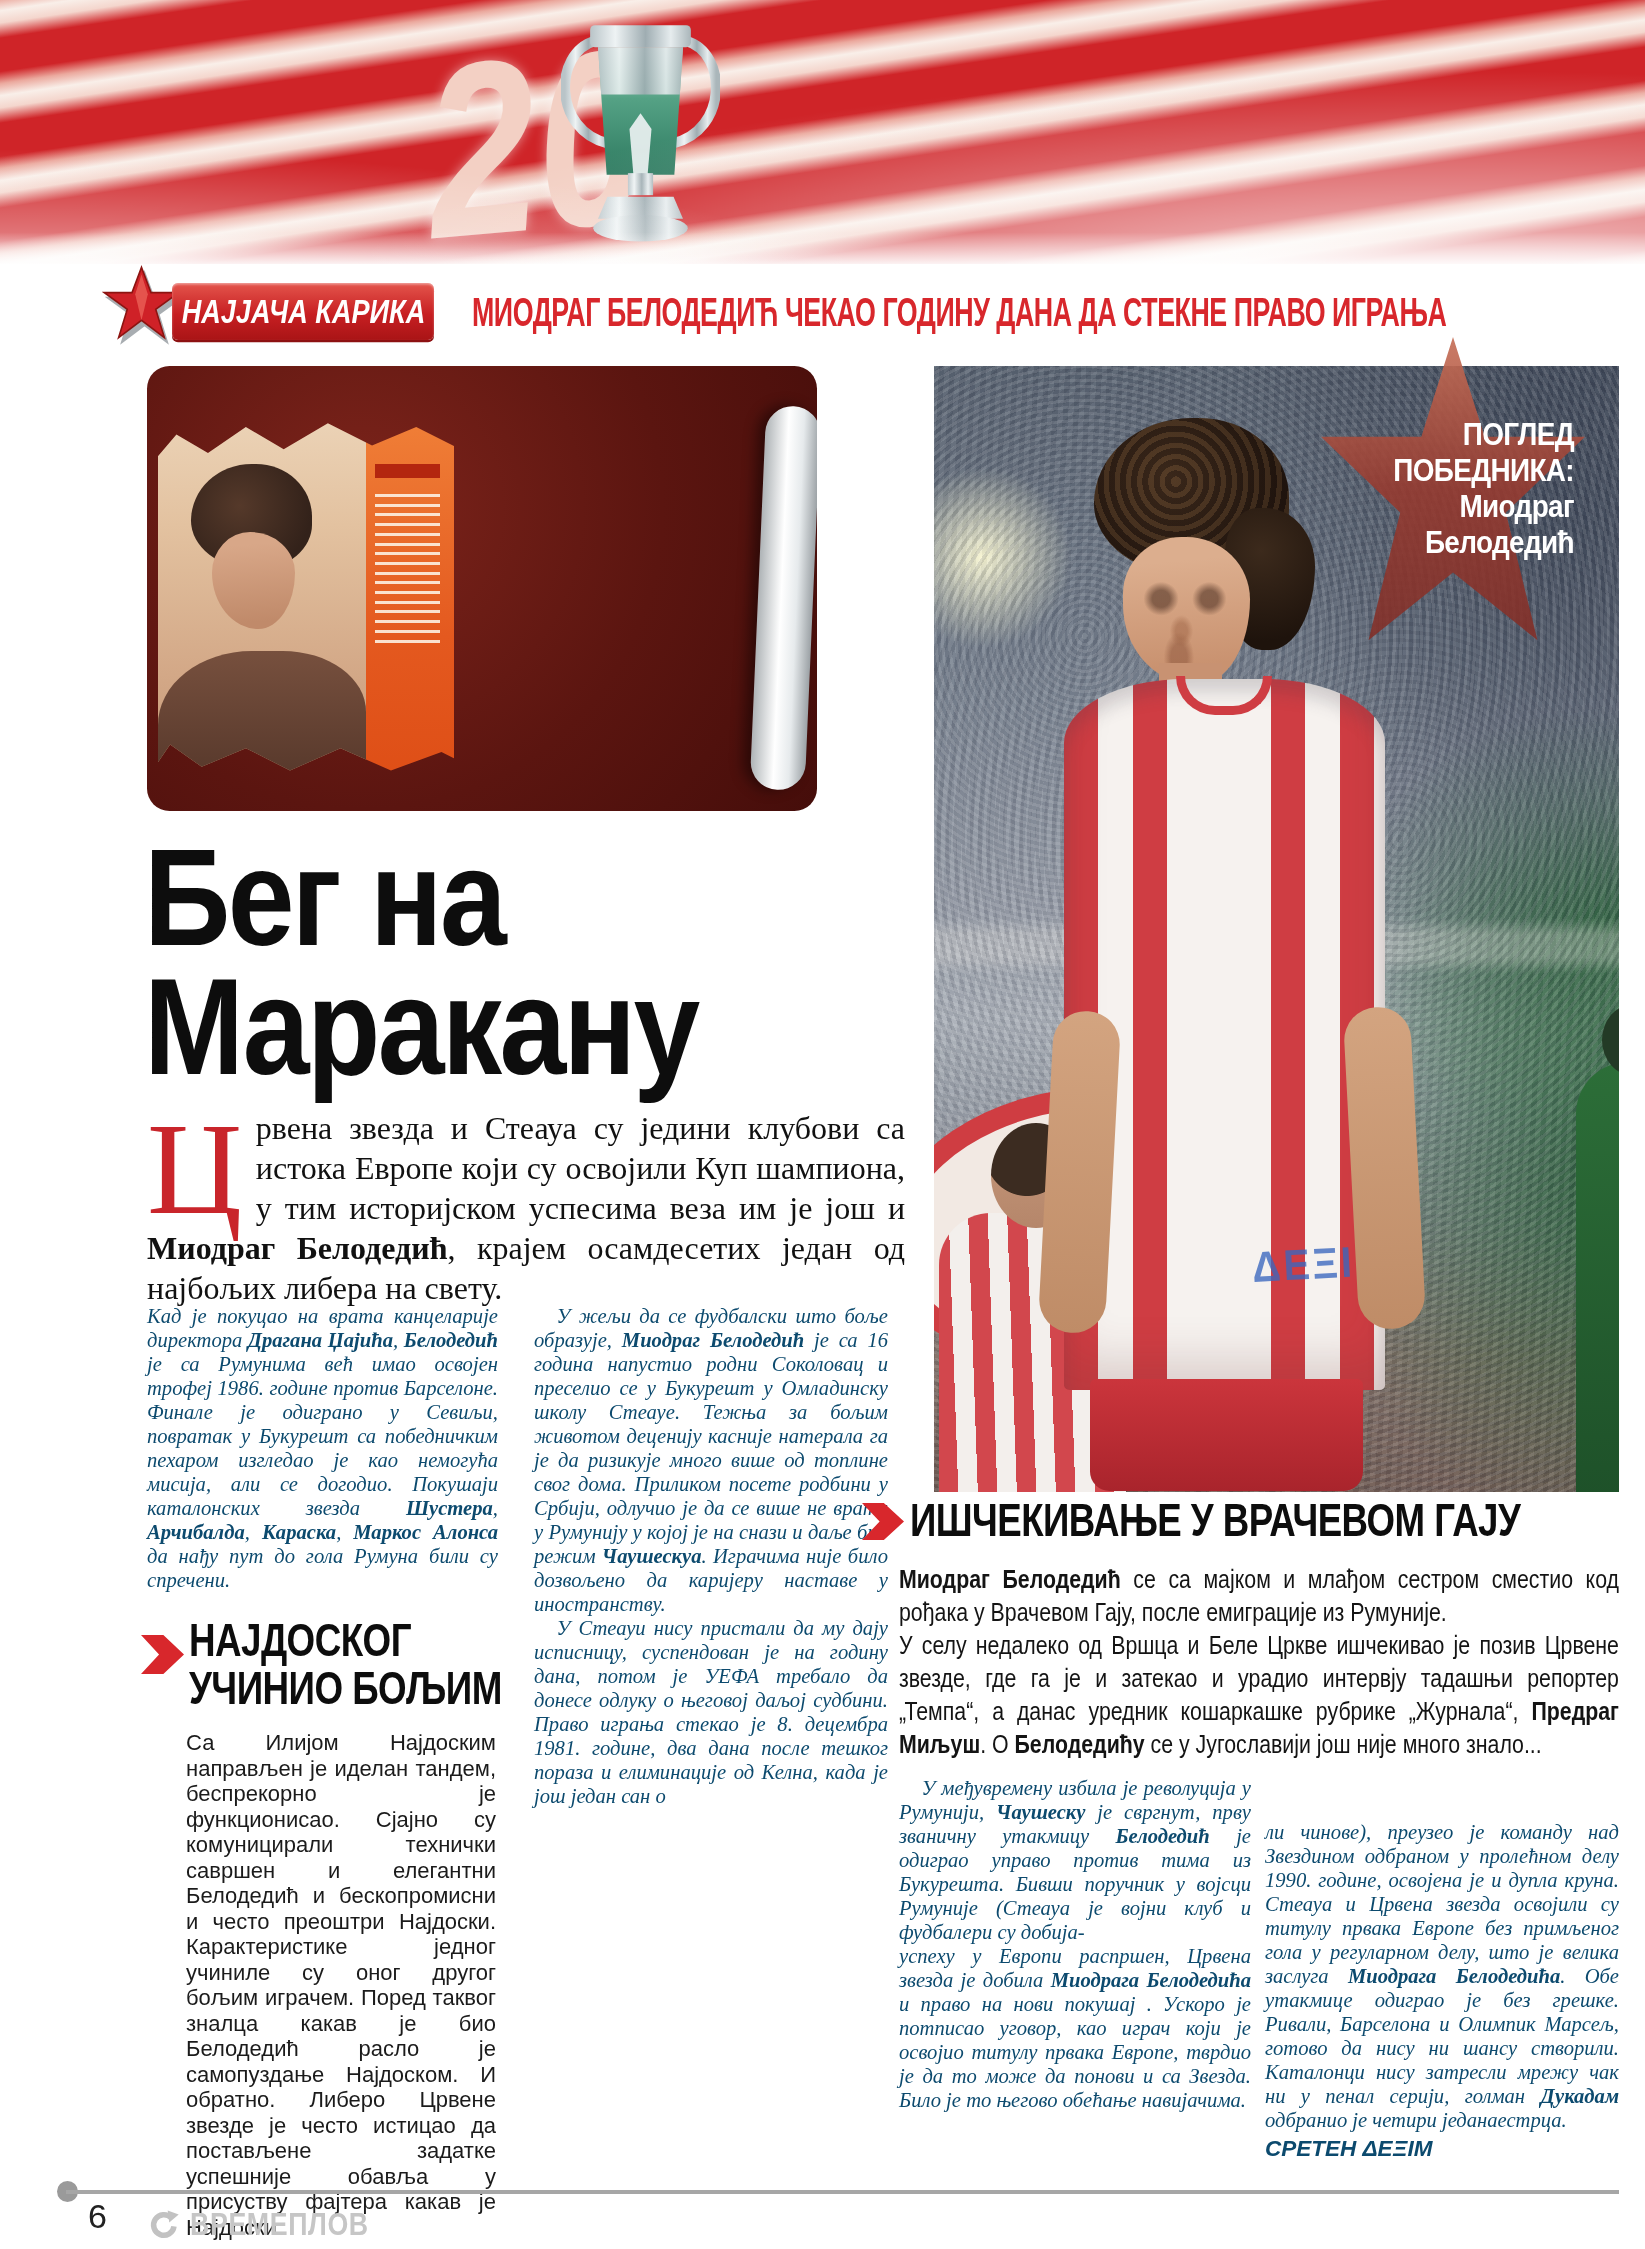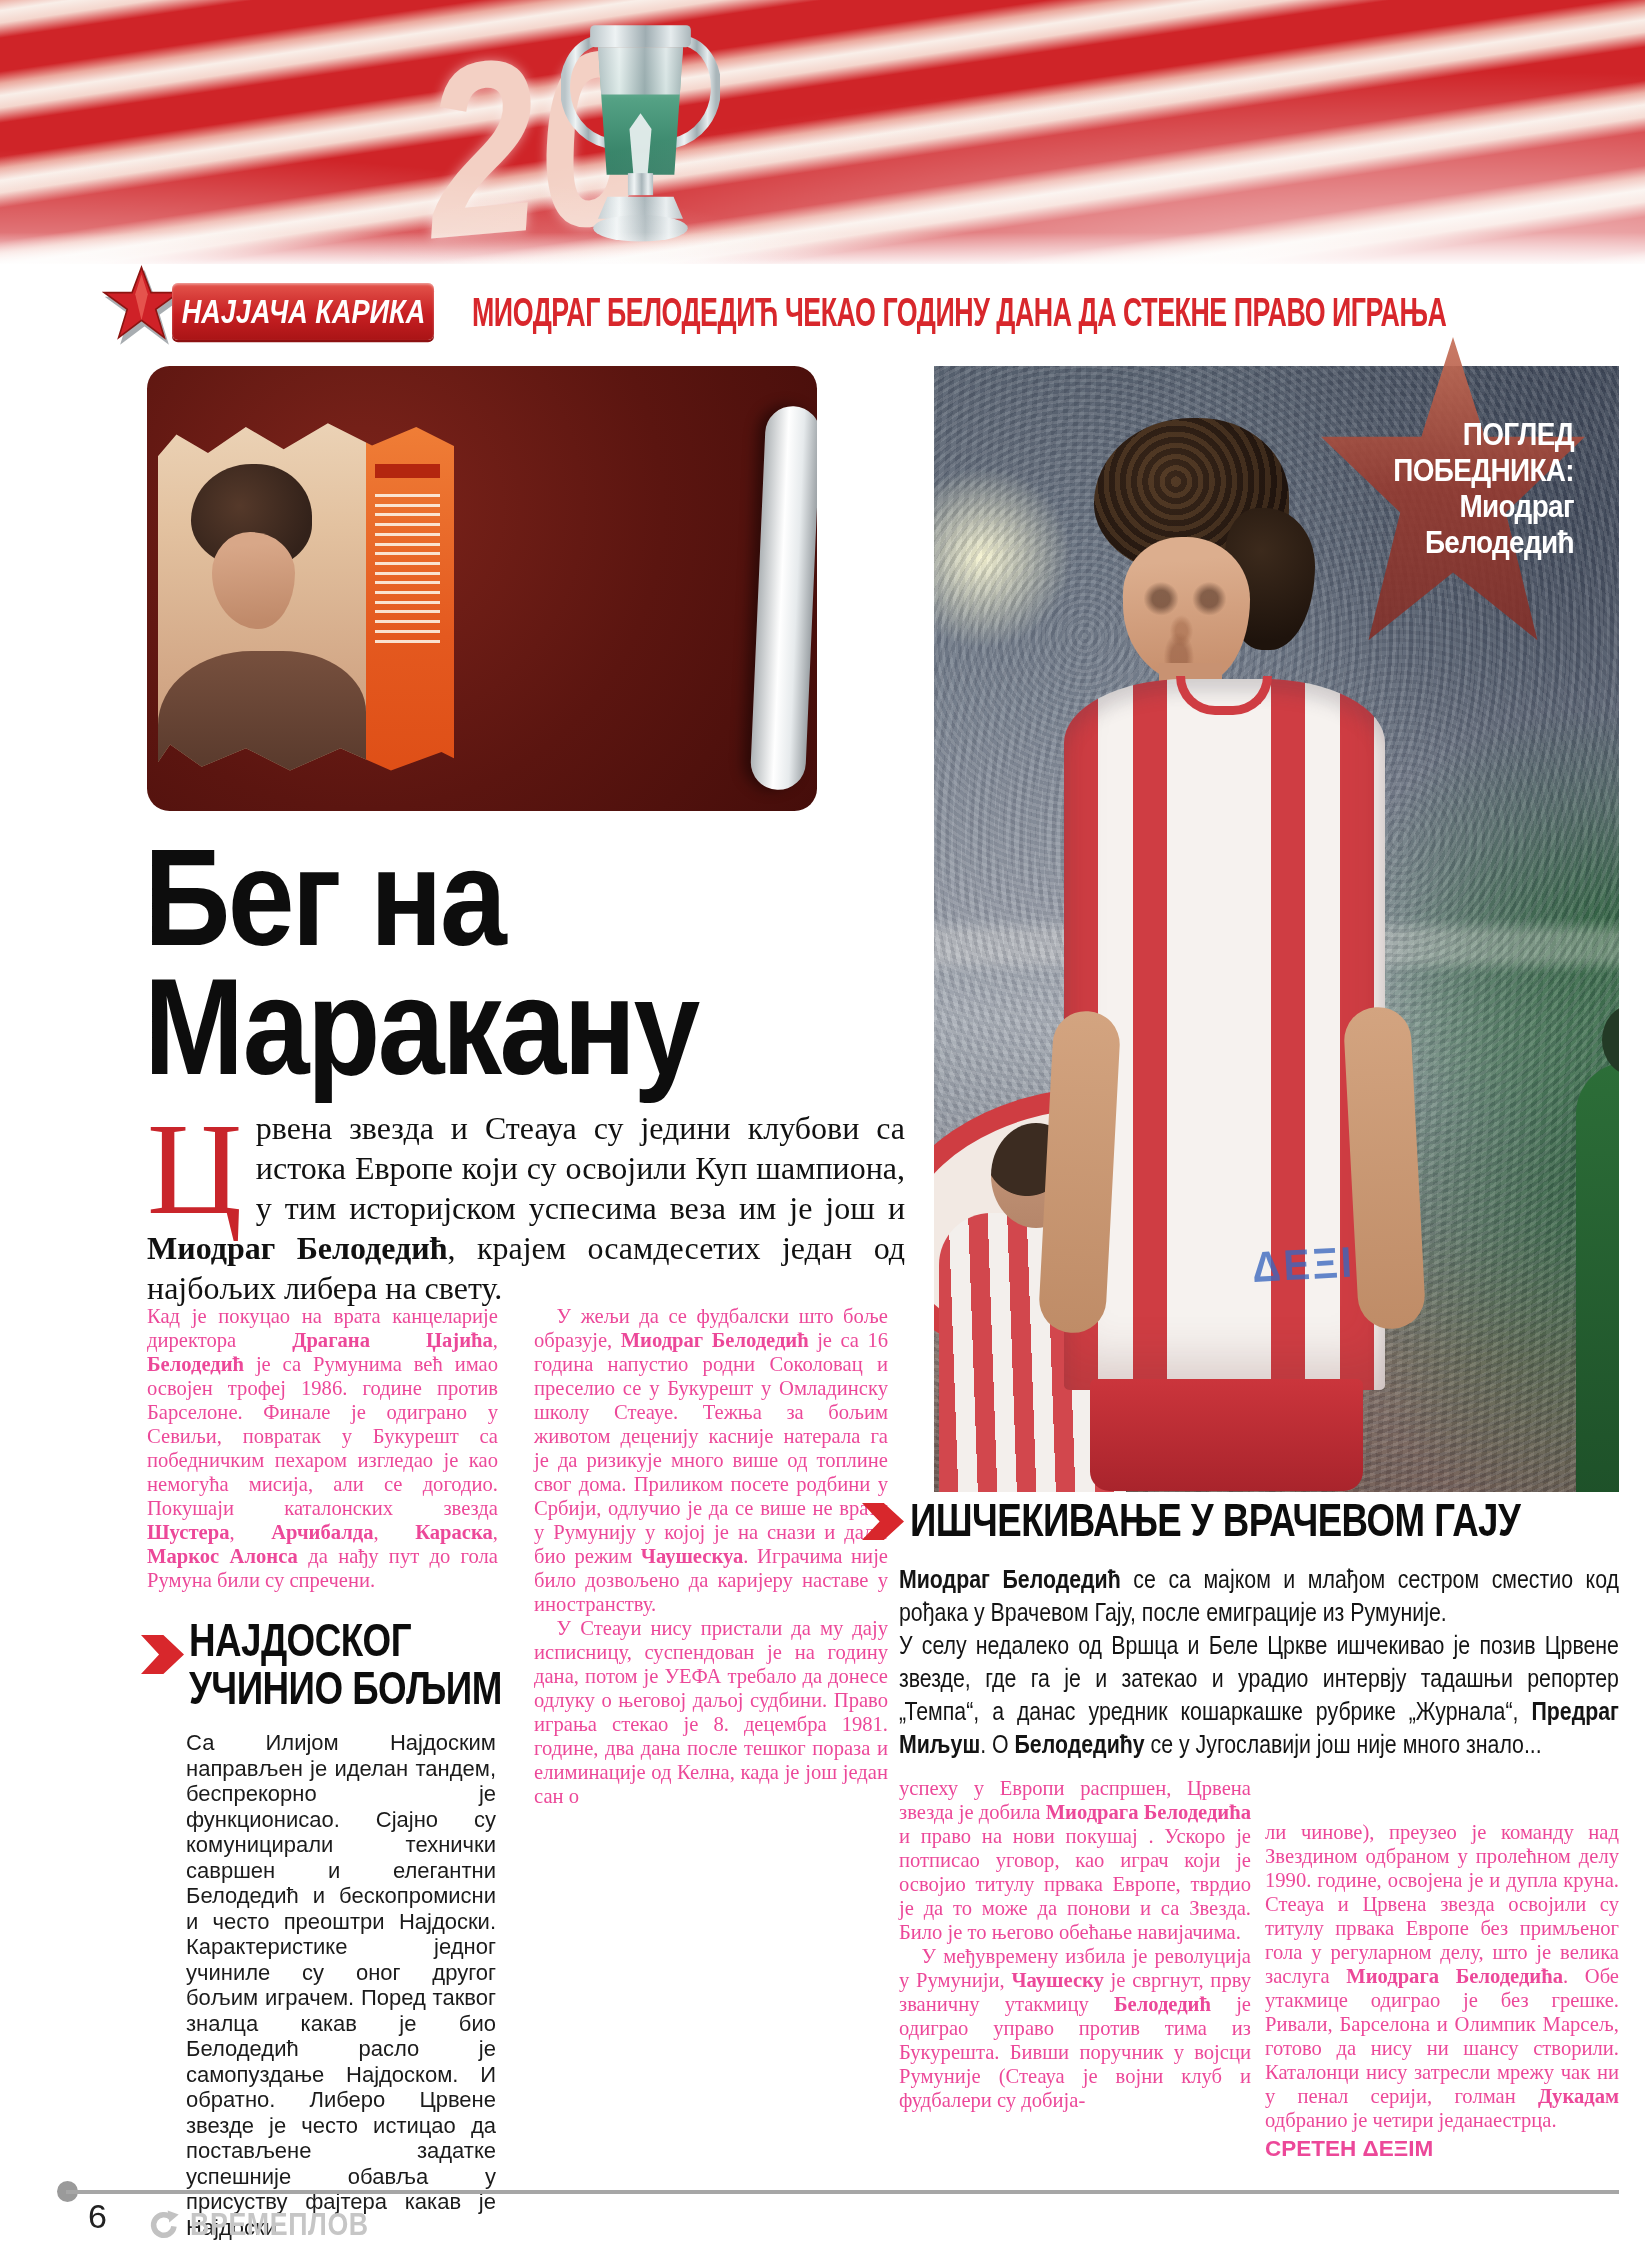--- a/index.html
+++ b/index.html
@@ -138,21 +138,21 @@
     font-size:138px;line-height:129px;letter-spacing:-3px;white-space:nowrap;
     transform:scaleX(.87);transform-origin:0 0;}
   .lead{left:147px;top:1108px;width:758px;font-family:"Liberation Serif",serif;
     font-size:32px;line-height:40px;text-align:justify;color:#111;}
   .lead b{font-weight:700;}
   .dropcap{float:left;color:#c9252b;font-family:"Liberation Serif",serif;
     font-size:132px;line-height:105px;margin:7.5px 13.5px 0 0;font-weight:400;}
 
   
   .serif-col{font-family:"Liberation Serif",serif;font-size:20.6px;line-height:24px;
-    text-align:justify;color:#ec4899;}
+    text-align:justify;color:#0c4a6e;font-style:italic;}
   .serif-col b{font-weight:700;}
   .para.indent{text-indent:22.5px;}
   .col1{left:147px;top:1304px;width:351px;}
   .col2{left:534px;top:1304px;width:354px;}
   .col3{left:899px;top:1776px;width:352px;}
   .col4{left:1265px;top:1776px;width:354px;margin-top:44px;}
   .byline{font-family:"Liberation Sans",sans-serif;font-weight:700;font-size:22.5px;line-height:28.5px;
     margin-top:3px;text-align:left;}
 
   
@@ -307,22 +307,22 @@
 <div class="abs sidebar-text"><span>Са </span><b>Илијом Најдоским</b><span> направљен је иделан тандем, беспрекорно је функционисао. Сјајно су комуницирали технички савршен и елегантни </span><b>Белодедић</b><span> и бескопромисни и често преоштри </span><b>Најдоски</b><span>. Карактеристике једног учиниле су оног другог бољим играчем. Поред таквог зналца какав је био </span><b>Белодедић</b><span> расло је самопуздање </span><b>Најдоском</b><span>. И обратно. Либеро Црвене звезде је често истицао да постављене задатке успешније обавља у присуству фајтера какав је </span><b>Најдоски</b><span>.</span></div>
 
 <div class="abs chev box-chev"></div>
 <div class="abs box-heading">ИШЧЕКИВАЊЕ У ВРАЧЕВОМ ГАЈУ</div>
 <div class="abs box-text">
   <div class="para"><b>Миодраг Белодедић</b><span> се са мајком и млађом сестром сместио код рођака у Врачевом Гају, после емиграције из Румуније.</span></div>
   <div class="para"><span>У селу недалеко од Вршца и Беле Цркве ишчекивао је позив Црвене звезде, где га је и затекао и урадио интервју тадашњи репортер „Темпа“, а данас уредник кошаркашке рубрике „Журнала“, </span><b>Предраг Миљуш</b><span>. О </span><b>Белодедићу</b><span> се у Југославији још није много знало...</span></div>
 </div>
 
 <div class="abs serif-col col3">
+  <div class="para indent"><span>У међувремену избила је револуција у Румунији, </span><b>Чаушеску</b><span> је свргнут, прву званичну утакмицу </span><b>Белодедић</b><span> је одиграо управо против тима из Букурешта. Бивши поручник у војсци Румуније (Стеауа је војни клуб и фудбалери су добија-</span></div>
   <div class="para"><span>успеху у Европи распршен, Црвена звезда је добила </span><b>Миодрага Белодедића</b><span> и право на нови покушај . Ускоро је потписао уговор, као играч који је освојио титулу првака Европе, тврдио је да то може да понови и са Звезда. Било је то његово обећање навијачима.</span></div>
-  <div class="para indent"><span>У међувремену избила је револуција у Румунији, </span><b>Чаушеску</b><span> је свргнут, прву званичну утакмицу </span><b>Белодедић</b><span> је одиграо управо против тима из Букурешта. Бивши поручник у војсци Румуније (Стеауа је војни клуб и фудбалери су добија-</span></div>
 </div>
 <div class="abs serif-col col4">
   <div class="para"><span>ли чинове), преузео је команду над Звездином одбраном у пролећном делу 1990. године, освојена је и дупла круна. Стеауа и  Црвена звезда освојили су титулу првака Европе без примљеног гола у регуларном делу, што је велика заслуга </span><b>Миодрага Белодедића</b><span>. Обе утакмице одиграо је без грешке. Ривали, Барселона и Олимпик Марсељ, готово да нису ни шансу створили. Каталонци нису затресли мрежу чак ни у пенал серији, голман </span><b>Дукадам</b><span> одбранио је четири једанаестрца.</span></div>
   <div class="byline">СРЕТЕН ΔΕΞΙΜ</div>
 </div>
 
 <div class="abs footer-dot"></div>
 <div class="abs footer-rule"></div>
 <div class="abs page-num">6</div>
 <div class="abs footer-icon">

